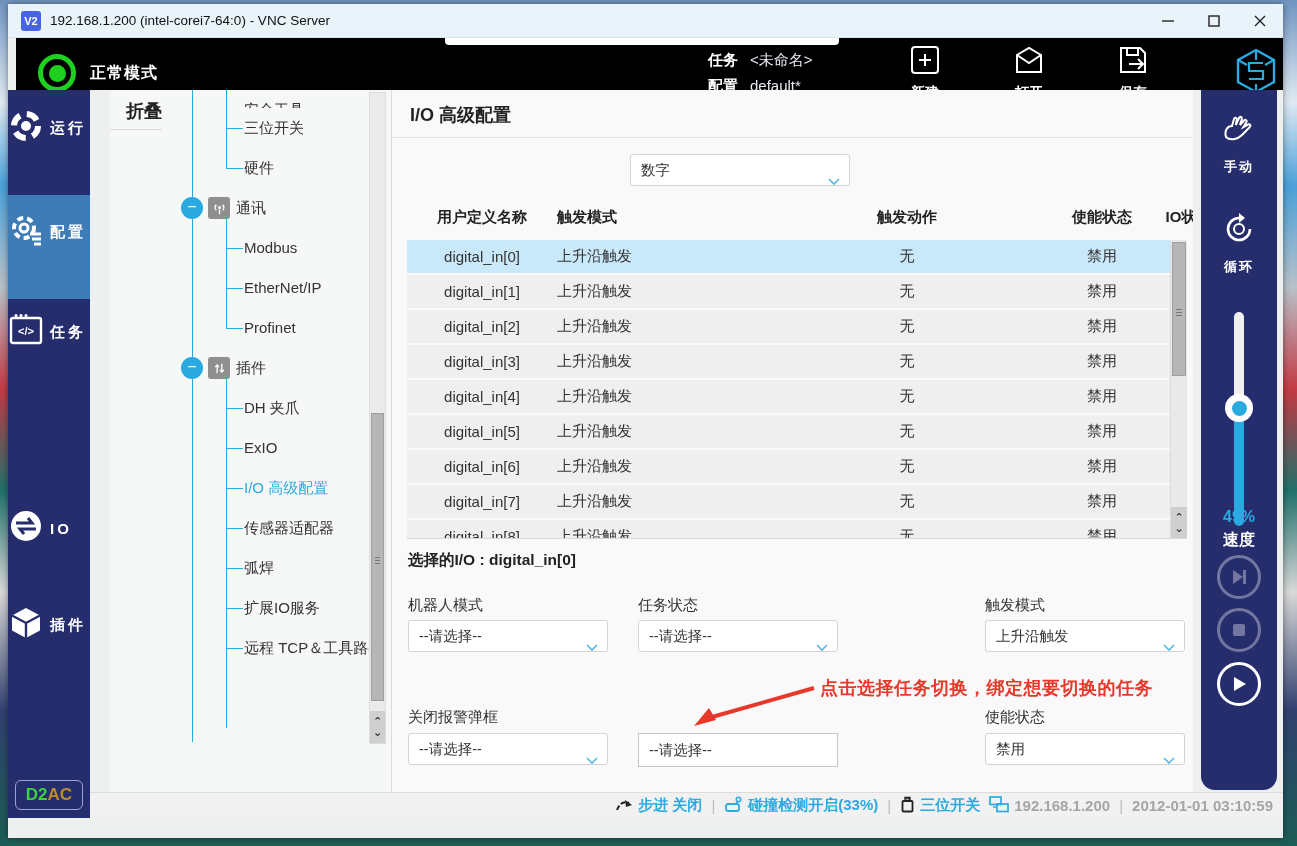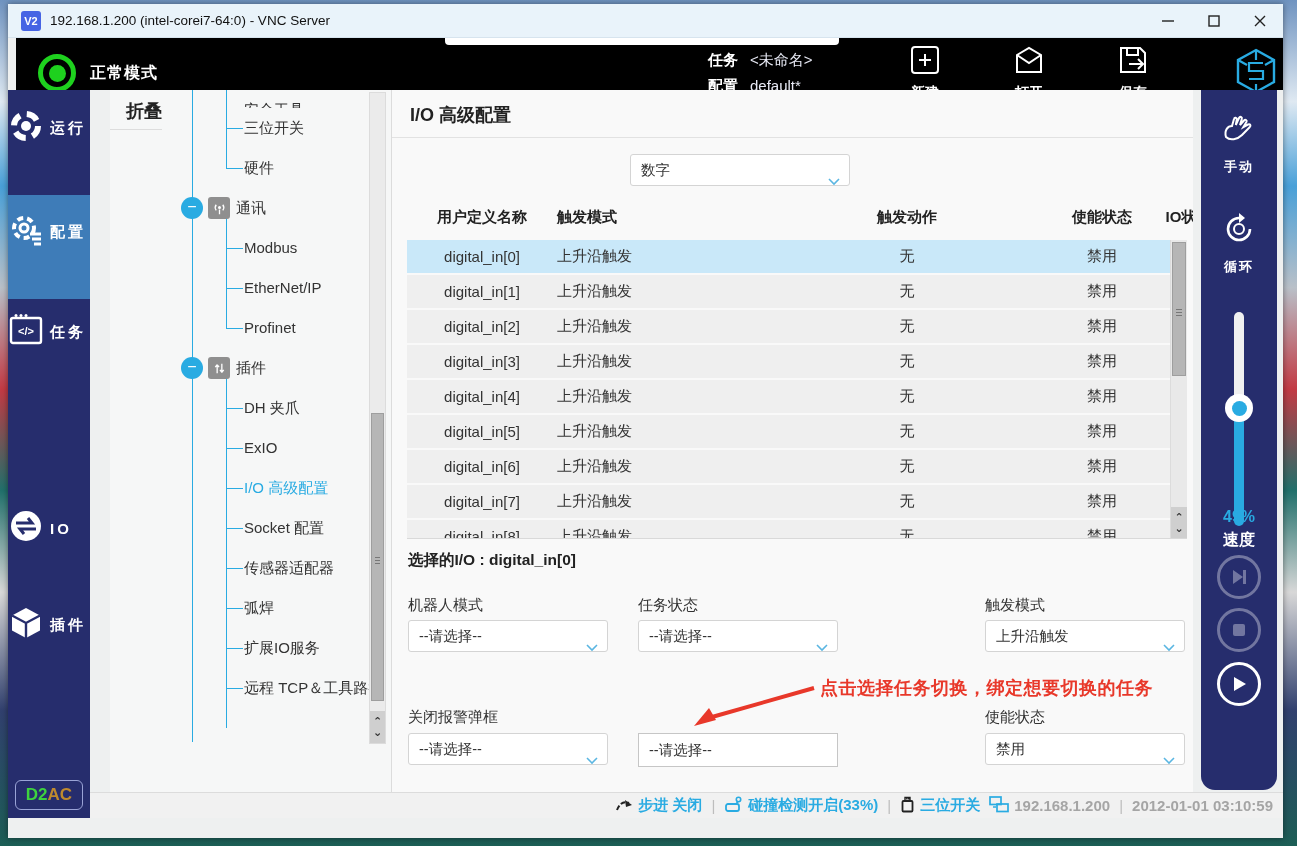--- a/index.html
+++ b/index.html
@@ -263,21 +263,20 @@
               <span class="node-ic">
                   <svg viewBox="0 0 16 16" width="15" height="15">
                     <path d="M5.5 13 V4 M5.5 4 L3.5 6.5 M5.5 4 L7.5 6.5 M10.5 3 V12 M10.5 12 L8.5 9.5 M10.5 12 L12.5 9.5" stroke="#fff" stroke-width="1.4" fill="none"></path>
                   </svg>
                 </span>
               <span>插件</span>
             </div>
             <div class="titem child"><span>DH 夹爪</span></div>
             <div class="titem child"><span>ExIO</span></div>
             <div class="titem child active"><span>I/O 高级配置</span></div>
-            <div class="titem child"><span>Socket 配置</span></div>
             <div class="titem child"><span>传感器适配器</span></div>
             <div class="titem child"><span>弧焊</span></div>
             <div class="titem child"><span>扩展IO服务</span></div>
             <div class="titem child"><span>远程 TCP＆工具路径</span></div>
 
             <div class="tree-sb">
               <div class="thumb">
                   <span class="grip"></span>
                 </div>
               <div class="sb-arrows">

